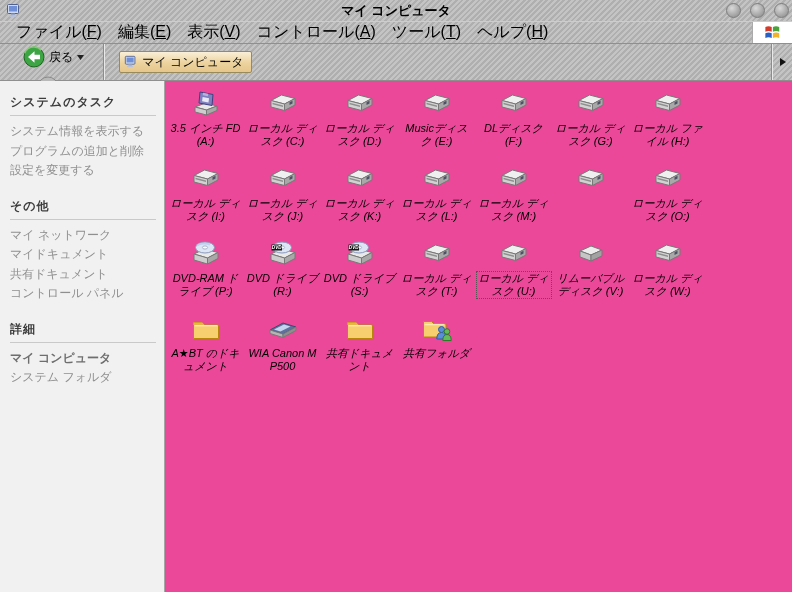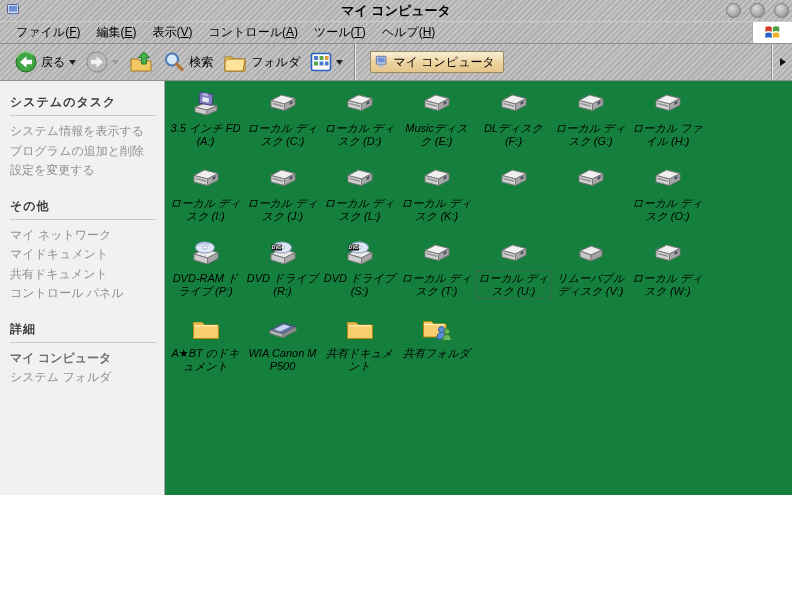--- a/index.html
+++ b/index.html
@@ -5,21 +5,21 @@
   * { box-sizing: border-box; margin: 0; padding: 0; }
   html, body { width: 792px; height: 592px; overflow: hidden; }
   body {
     font-family: "Liberation Sans", "DejaVu Sans", sans-serif;
     background: #ffffff;
     position: relative;
   }
   .stripes {
     background: repeating-linear-gradient(135deg, #c4c4c4 0px, #c4c4c4 2px, #afafaf 2px, #afafaf 4px);
   }
-  .window { display: flex; flex-direction: column; height: 495px; }
+  .window { display: flex; flex-direction: column; height: 592px; }
 
   
   .titlebar {
     height: 22px; display: flex; align-items: center; position: relative;
     border-bottom: 1px solid #cdcdcd; flex: 0 0 auto;
   }
   .titlebar .win-icon { margin-left: 6px; width: 16px; height: 16px; }
   .title-text {
     position: absolute; left: 0; right: 0; text-align: center;
     font-size: 13px; font-weight: bold; color: #000;
@@ -29,50 +29,50 @@
     width: 15px; height: 15px; border-radius: 50%;
     background: radial-gradient(circle at 38% 32%, #d9d9d9, #9b9b9b 75%);
     border: 1px solid #7d7d7d; cursor: pointer;
   }
 
   
   .menubar {
     height: 22px; display: flex; align-items: center; padding-left: 8px;
     border-bottom: 1px solid #8f8f8f; position: relative; flex: 0 0 auto;
   }
-  .menu-item { font-size: 12px; color: #000; padding: 2px 8px; cursor: default; white-space: nowrap; }
+  .menu-item { font-size: 16px; color: #000; padding: 2px 8px; cursor: default; white-space: nowrap; }
   .menu-item .m-key { text-decoration: underline; }
   .menu-logo {
     position: absolute; right: 0; top: 0; width: 40px; height: 21px;
     background: #ffffff; border-left: 1px solid #aaa;
     display: flex; align-items: center; justify-content: center;
   }
 
   
   .toolbar {
     height: 37px; display: flex; align-items: center;
     border-bottom: 1px solid #8f8f8f; flex: 0 0 auto;
   }
-  .tb-left { display: flex; align-items: center; padding: 0 8px 0 12px; gap: 4px; height: 100%; }
+  .tb-left { display: flex; align-items: center; padding: 0 8px 0 12px; gap: 4px; height: 100%; flex-direction: column; }
   .tb-btn { display: flex; align-items: center; gap: 4px; padding: 2px 3px; cursor: pointer; }
   .tb-label { font-size: 12px; color: #000; white-space: nowrap; }
   .caret { width: 7px; height: 5px; display: inline-block; }
   .tb-sep { width: 2px; align-self: stretch;
     background: linear-gradient(to right, #8c8c8c 50%, #e9e9e9 50%); flex: 0 0 auto; }
   .tb-address { flex: 1; display: flex; align-items: center; padding-left: 14px; height: 100%; }
   .addr-btn {
     display: flex; align-items: center; gap: 4px; padding: 2px 8px 2px 4px; height: 22px;
     background: linear-gradient(to bottom, #faf0d8, #ecd29d 55%, #e5c78c);
     border: 1px solid #998a5e; border-radius: 2px;
     font-size: 12px; color: #000; cursor: pointer; white-space: nowrap;
   }
   .tb-go { width: 19px; height: 100%; display: flex; align-items: center; justify-content: center; cursor: pointer; }
 
   
-  .main { flex: 1; display: flex; background: #15803d; overflow: hidden; }
+  .main { flex: 1; display: flex; background: #ec4899; overflow: hidden; }
   .sidebar {
     width: 165px; background: #f1f1f1; border-right: 1px solid #a6a6a6;
     padding: 13px 8px 0 10px; flex: 0 0 auto;
   }
   .side-section { margin-bottom: 17px; }
   .side-header { font-size: 12px; font-weight: bold; color: #3d3d3d; margin-bottom: 4px; letter-spacing: 1px; }
   .side-sep { height: 1px; background: #c9c9c9; margin-bottom: 6px; }
   .side-item { font-size: 12px; color: #8f8f8f; line-height: 19.5px; cursor: pointer; white-space: nowrap; }
   .side-item.bold { font-weight: bold; color: #6e6e6e; }
 
@@ -372,46 +372,47 @@
   <div class="cell">
     <span class="ic">
               <svg viewBox="0 0 32 32">
     <polygon points="4,12.5 14.5,7 28,10.5 17.5,16" fill="#efefef" stroke="#787878" stroke-linejoin="round"></polygon>
     <polygon points="4,12.5 17.5,16 17.5,22.5 4,19" fill="#d2d2d2" stroke="#787878" stroke-linejoin="round"></polygon>
     <polygon points="17.5,16 28,10.5 28,17 17.5,22.5" fill="#a8a8a8" stroke="#787878" stroke-linejoin="round"></polygon>
     <polygon points="5.5,14.8 16,17.6 16,19 5.5,16.2" fill="#8f8f8f"></polygon>
     <polygon points="22.5,14.3 25.5,12.8 25.5,15.6 22.5,17.1" fill="#4c5166"></polygon>
   </svg>
             </span>
+    <span class="lbl">ローカル ディスク (K:)</span>
+  </div>
+
+  <div class="cell">
+    <span class="ic">
+              <svg viewBox="0 0 32 32">
+    <polygon points="4,12.5 14.5,7 28,10.5 17.5,16" fill="#efefef" stroke="#787878" stroke-linejoin="round"></polygon>
+    <polygon points="4,12.5 17.5,16 17.5,22.5 4,19" fill="#d2d2d2" stroke="#787878" stroke-linejoin="round"></polygon>
+    <polygon points="17.5,16 28,10.5 28,17 17.5,22.5" fill="#a8a8a8" stroke="#787878" stroke-linejoin="round"></polygon>
+    <polygon points="5.5,14.8 16,17.6 16,19 5.5,16.2" fill="#8f8f8f"></polygon>
+    <polygon points="22.5,14.3 25.5,12.8 25.5,15.6 22.5,17.1" fill="#4c5166"></polygon>
+  </svg>
+            </span>
     <span class="lbl">ローカル ディスク (L:)</span>
   </div>
 
   <div class="cell">
     <span class="ic">
               <svg viewBox="0 0 32 32">
     <polygon points="4,12.5 14.5,7 28,10.5 17.5,16" fill="#efefef" stroke="#787878" stroke-linejoin="round"></polygon>
     <polygon points="4,12.5 17.5,16 17.5,22.5 4,19" fill="#d2d2d2" stroke="#787878" stroke-linejoin="round"></polygon>
     <polygon points="17.5,16 28,10.5 28,17 17.5,22.5" fill="#a8a8a8" stroke="#787878" stroke-linejoin="round"></polygon>
     <polygon points="5.5,14.8 16,17.6 16,19 5.5,16.2" fill="#8f8f8f"></polygon>
     <polygon points="22.5,14.3 25.5,12.8 25.5,15.6 22.5,17.1" fill="#4c5166"></polygon>
   </svg>
             </span>
-    <span class="lbl">ローカル ディスク (K:)</span>
-  </div>
-
-  <div class="cell">
-    <span class="ic">
-              <svg viewBox="0 0 32 32">
-    <polygon points="4,12.5 14.5,7 28,10.5 17.5,16" fill="#efefef" stroke="#787878" stroke-linejoin="round"></polygon>
-    <polygon points="4,12.5 17.5,16 17.5,22.5 4,19" fill="#d2d2d2" stroke="#787878" stroke-linejoin="round"></polygon>
-    <polygon points="17.5,16 28,10.5 28,17 17.5,22.5" fill="#a8a8a8" stroke="#787878" stroke-linejoin="round"></polygon>
-    <polygon points="5.5,14.8 16,17.6 16,19 5.5,16.2" fill="#8f8f8f"></polygon>
-    <polygon points="22.5,14.3 25.5,12.8 25.5,15.6 22.5,17.1" fill="#4c5166"></polygon>
-  </svg>
-            </span>
+    <span class="lbl">ローカル ディスク (M:)</span>
   </div>
 
   <div class="cell">
     <span class="ic">
               <svg viewBox="0 0 32 32">
     <polygon points="4,12.5 14.5,7 28,10.5 17.5,16" fill="#efefef" stroke="#787878" stroke-linejoin="round"></polygon>
     <polygon points="4,12.5 17.5,16 17.5,22.5 4,19" fill="#d2d2d2" stroke="#787878" stroke-linejoin="round"></polygon>
     <polygon points="17.5,16 28,10.5 28,17 17.5,22.5" fill="#a8a8a8" stroke="#787878" stroke-linejoin="round"></polygon>
     <polygon points="5.5,14.8 16,17.6 16,19 5.5,16.2" fill="#8f8f8f"></polygon>
     <polygon points="22.5,14.3 25.5,12.8 25.5,15.6 22.5,17.1" fill="#4c5166"></polygon>

